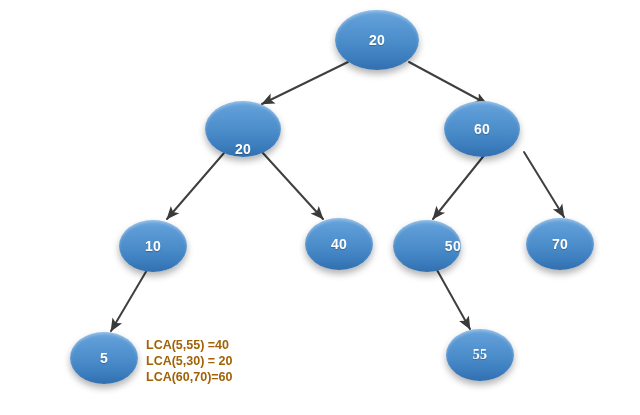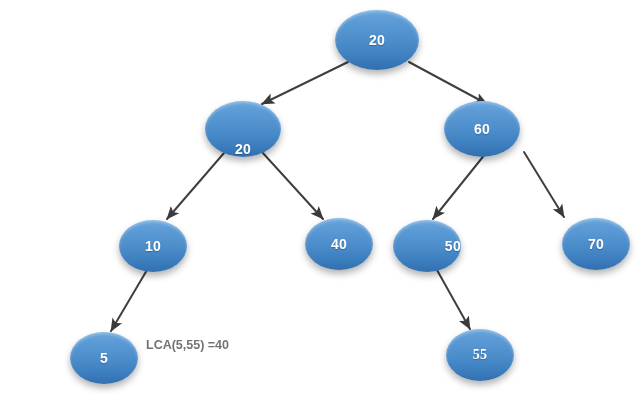--- a/index.html
+++ b/index.html
@@ -43,21 +43,21 @@
     color: #ffffff;
     font-weight: bold;
     font-size: 14px;
     letter-spacing: 0.3px;
     text-shadow: 0 1px 1px rgba(0,0,0,0.25);
     user-select: none;
   }
   #annotation {
     position: absolute;
     z-index: 3;
-    color: #737373;
+    color: #a16207;
     font-weight: bold;
     font-size: 12.5px;
     line-height: 16px;
     white-space: pre;
   }
   #annotation div { white-space: pre; }
 </style>
 </head>
 <body>
 
@@ -93,26 +93,26 @@
       </div>
       <div class="node" style="left: 119px; top: 220px; width: 68px; height: 52px;">
         <span class="node-label">10</span>
       </div>
       <div class="node" style="left: 305px; top: 218px; width: 68px; height: 52px;">
         <span class="node-label">40</span>
       </div>
       <div class="node" style="left: 393px; top: 220px; width: 68px; height: 52px; justify-content: flex-end;">
         <span class="node-label">50</span>
       </div>
-      <div class="node" style="left: 562px; top: 218px; width: 68px; height: 52px;">
+      <div class="node" style="left: 526px; top: 218px; width: 68px; height: 52px;">
         <span class="node-label">70</span>
       </div>
       <div class="node" style="left: 70px; top: 332px; width: 68px; height: 52px;">
         <span class="node-label">5</span>
       </div>
       <div class="node" style="left: 446px; top: 329px; width: 68px; height: 52px; font-family: Liberation Serif, serif;">
         <span class="node-label">55</span>
       </div>
     </div>
 
-  <div id="annotation" style="left: 146px; top: 337px;"><div>LCA(5,55) =40</div></div>
+  <div id="annotation" style="left: 146px; top: 337px;"><div>LCA(5,55) =40</div><div>LCA(5,30) = 20</div><div>LCA(60,70)=60</div></div>
 
 </div>
 
 </body></html>

